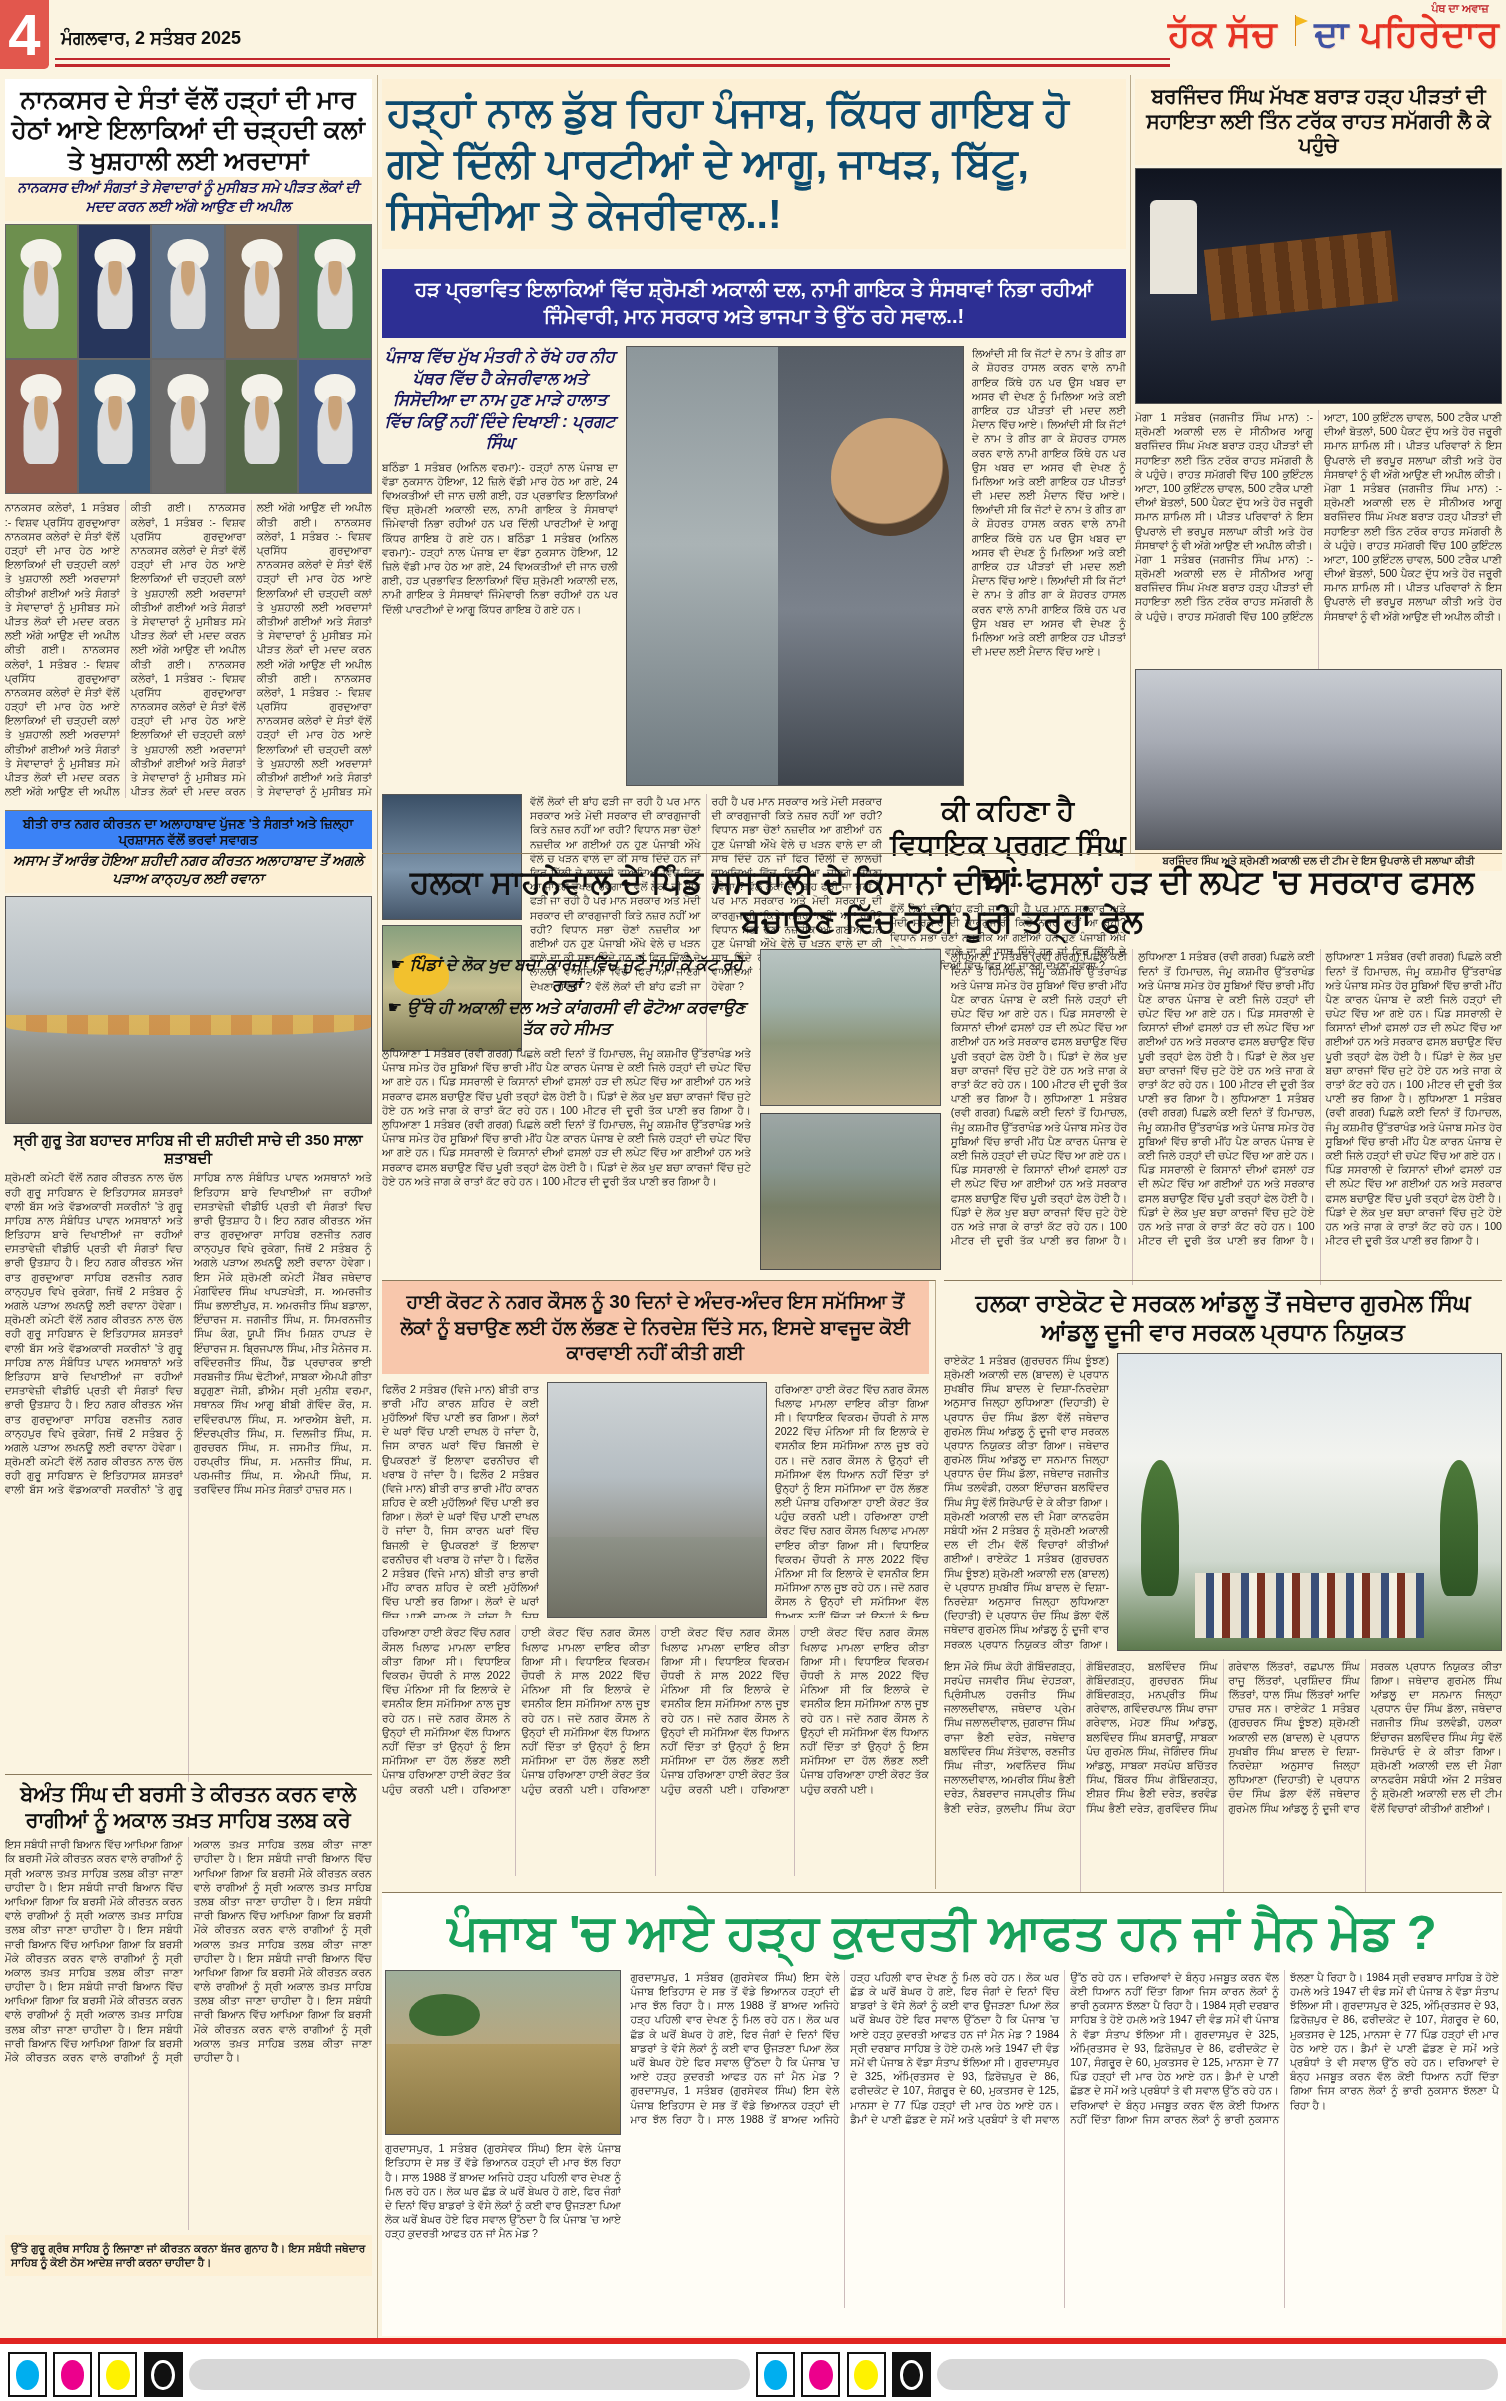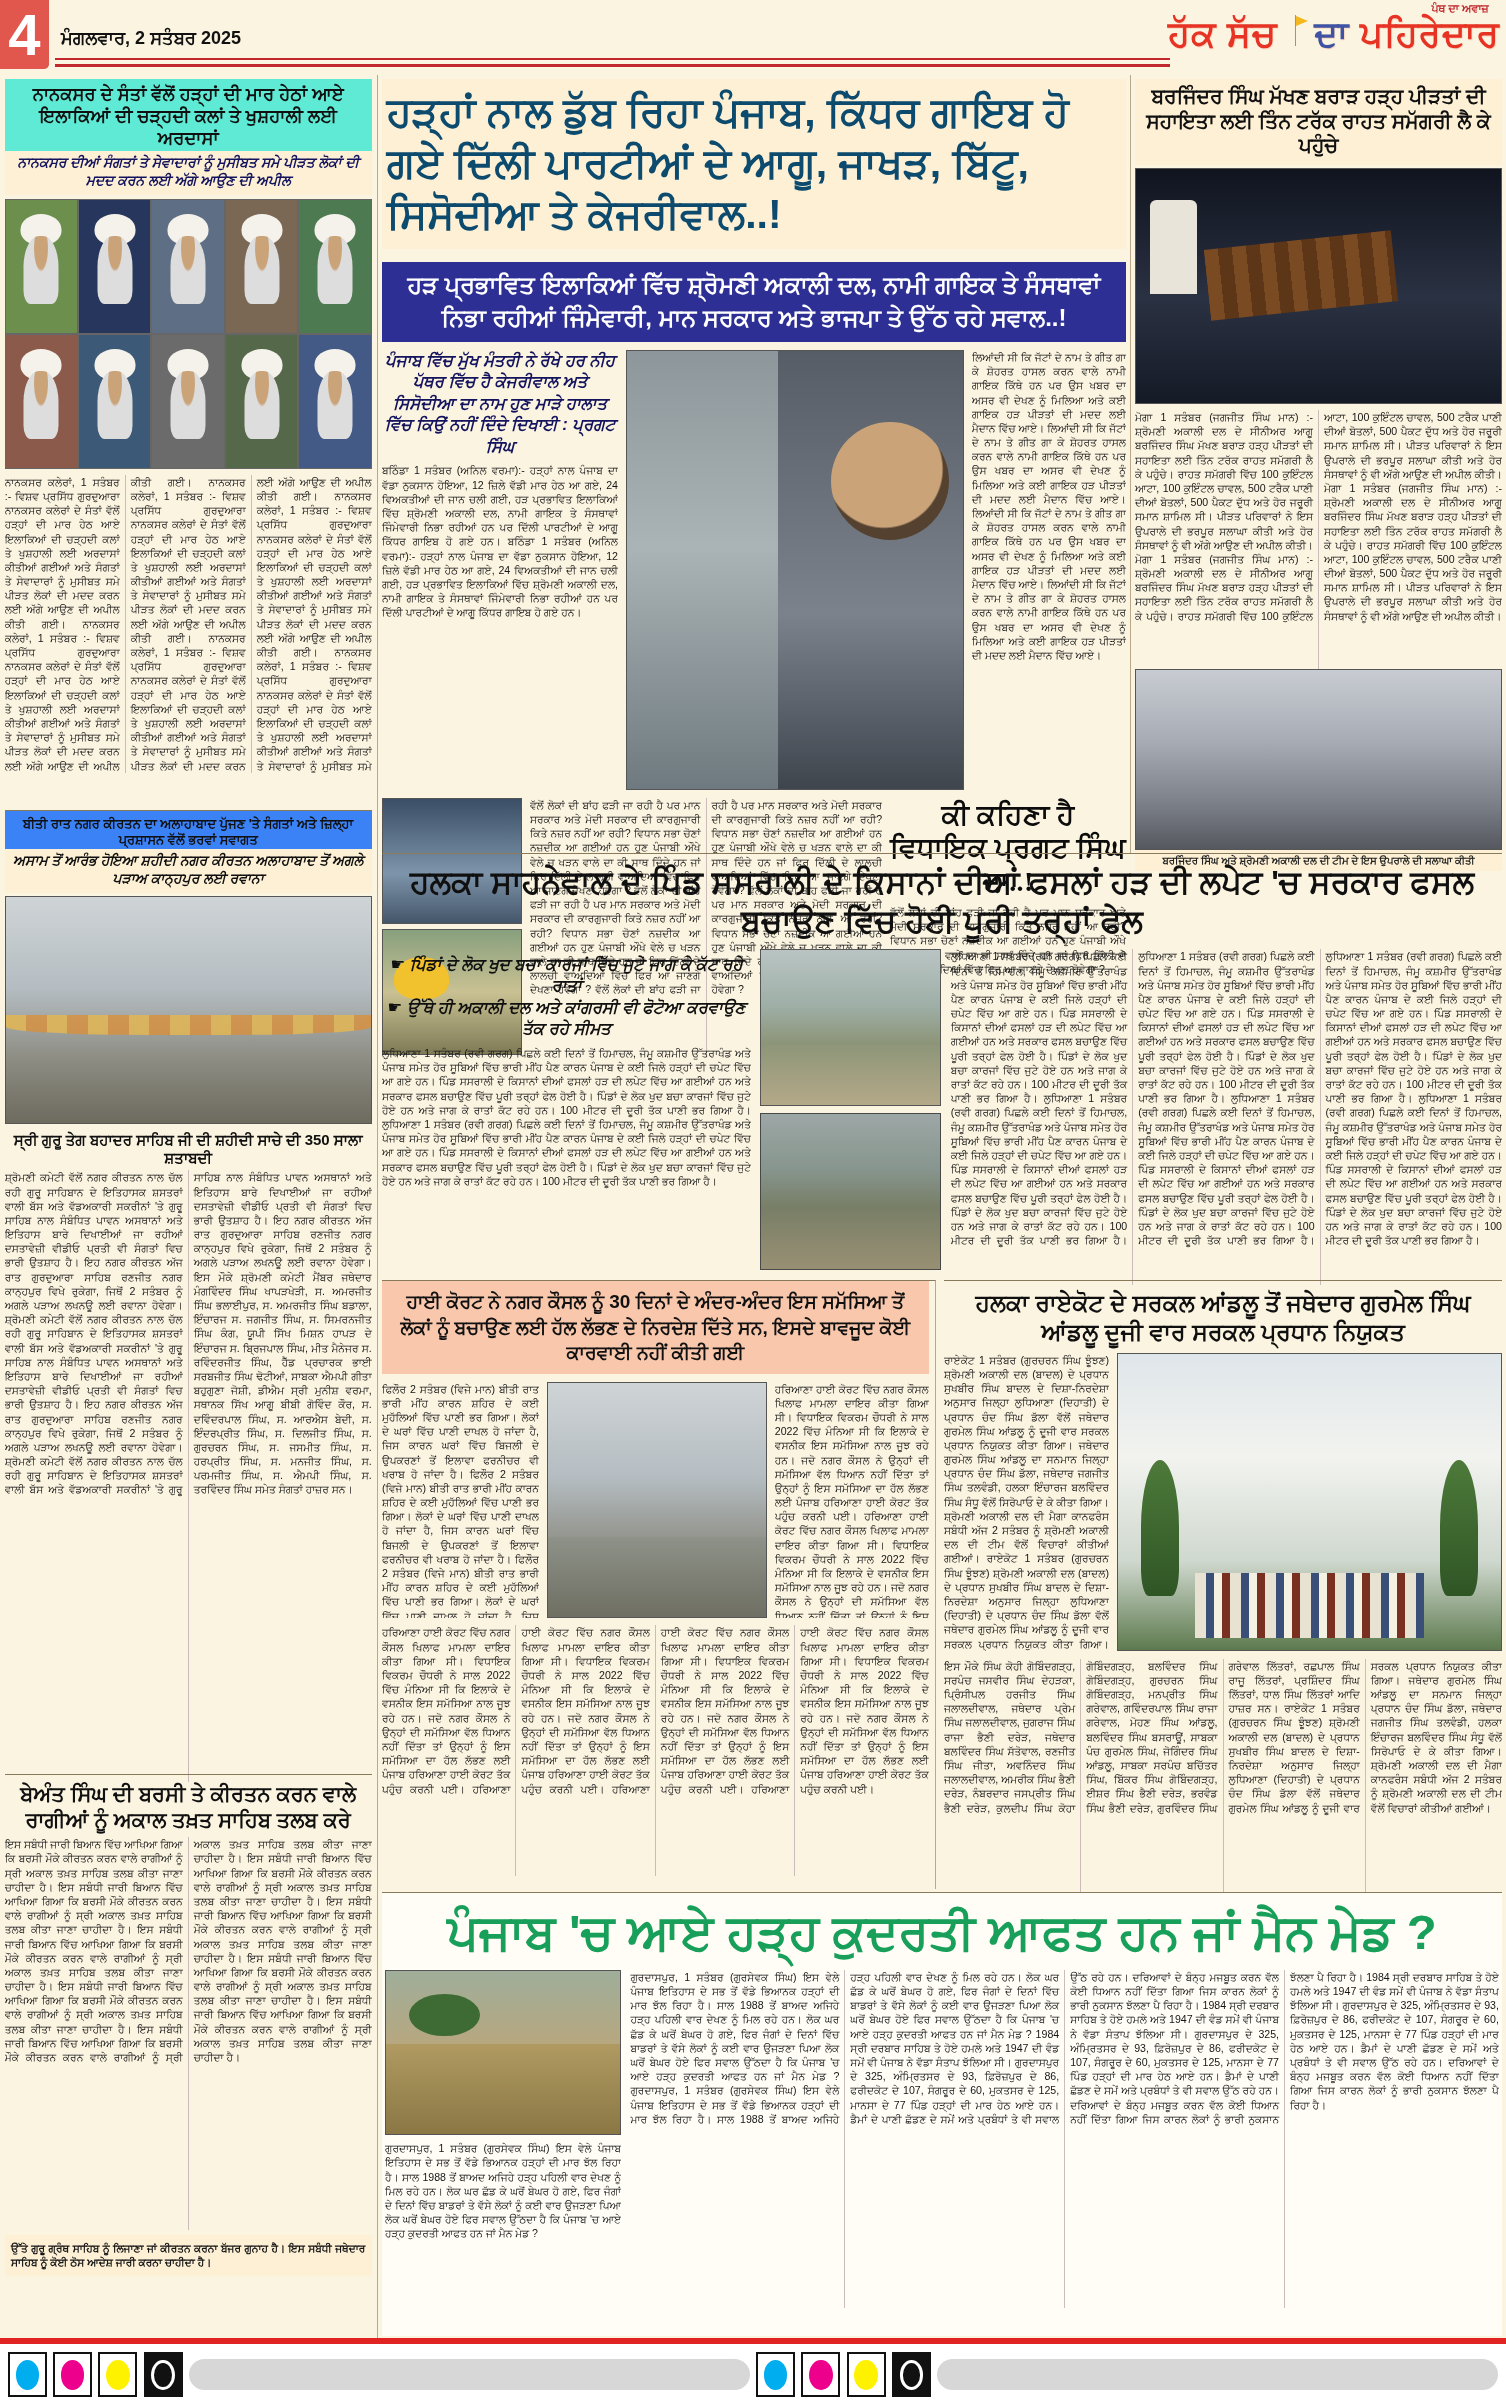--- a/index.html
+++ b/index.html
@@ -86,21 +86,21 @@
         <span class="flagicon"></span>
         <span class="blue">ਦਾ</span>
         <span>ਪਹਿਰੇਦਾਰ</span></span>
     </div>
   </div>
 
   <div class="vline" style="left:377px;"></div>
   <div class="vline" style="left:1130px;bottom:1547px;"></div>
 
   <div class="sect" style="left:4.7px;top:79px;width:367px;height:730px;">
-    <div class="hl-black" style="font-size:18px;background:#5eead4;padding:4.7px 3.1px 1.6px;">ਨਾਨਕਸਰ ਦੇ ਸੰਤਾਂ ਵੱਲੋਂ ਹੜ੍ਹਾਂ ਦੀ ਮਾਰ ਹੇਠਾਂ ਆਏ ਇਲਾਕਿਆਂ ਦੀ ਚੜ੍ਹਦੀ ਕਲਾਂ ਤੇ ਖੁਸ਼ਹਾਲੀ ਲਈ ਅਰਦਾਸਾਂ</div>
+    <div class="hl-black" style="font-size:25px;background:#ffffff;padding:4.7px 3.1px 1.6px;">ਨਾਨਕਸਰ ਦੇ ਸੰਤਾਂ ਵੱਲੋਂ ਹੜ੍ਹਾਂ ਦੀ ਮਾਰ ਹੇਠਾਂ ਆਏ ਇਲਾਕਿਆਂ ਦੀ ਚੜ੍ਹਦੀ ਕਲਾਂ ਤੇ ਖੁਸ਼ਹਾਲੀ ਲਈ ਅਰਦਾਸਾਂ</div>
     <div class="subhead" style="font-size:14px;background:#fdf0d5;padding:1.6px 4.7px 6.3px;">ਨਾਨਕਸਰ ਦੀਆਂ ਸੰਗਤਾਂ ਤੇ ਸੇਵਾਦਾਰਾਂ ਨੂੰ ਮੁਸੀਬਤ ਸਮੇ ਪੀੜਤ ਲੋਕਾਂ ਦੀ ਮਦਦ ਕਰਨ ਲਈ ਅੱਗੇ ਆਉਣ ਦੀ ਅਪੀਲ</div>
     <div class="saints" style="margin-top:3.1px;">
       <div class="saint"></div>
       <div class="saint"></div>
       <div class="saint"></div>
       <div class="saint"></div>
       <div class="saint"></div>
       <div class="saint"></div>
       <div class="saint"></div>
       <div class="saint"></div>
@@ -126,21 +126,21 @@
   <div class="sect" style="left:4.7px;top:1774px;width:367px;height:564px;border-top:1.6px solid #8a7a5c;">
     <div class="hl-black" style="font-size:21px;padding:6.3px 1.6px 4.7px;">ਬੇਅੰਤ ਸਿੰਘ ਦੀ ਬਰਸੀ ਤੇ ਕੀਰਤਨ ਕਰਨ ਵਾਲੇ ਰਾਗੀਆਂ ਨੂੰ ਅਕਾਲ ਤਖ਼ਤ ਸਾਹਿਬ ਤਲਬ ਕਰੇ</div>
     <div class="body-txt cols2" style="height:393px;overflow:hidden;">
       <span>ਇਸ ਸਬੰਧੀ ਜਾਰੀ ਬਿਆਨ ਵਿੱਚ ਆਖਿਆ ਗਿਆ ਕਿ ਬਰਸੀ ਮੌਕੇ ਕੀਰਤਨ ਕਰਨ ਵਾਲੇ ਰਾਗੀਆਂ ਨੂੰ ਸ੍ਰੀ ਅਕਾਲ ਤਖ਼ਤ ਸਾਹਿਬ ਤਲਬ ਕੀਤਾ ਜਾਣਾ ਚਾਹੀਦਾ ਹੈ। ਇਸ ਸਬੰਧੀ ਜਾਰੀ ਬਿਆਨ ਵਿੱਚ ਆਖਿਆ ਗਿਆ ਕਿ ਬਰਸੀ ਮੌਕੇ ਕੀਰਤਨ ਕਰਨ ਵਾਲੇ ਰਾਗੀਆਂ ਨੂੰ ਸ੍ਰੀ ਅਕਾਲ ਤਖ਼ਤ ਸਾਹਿਬ ਤਲਬ ਕੀਤਾ ਜਾਣਾ ਚਾਹੀਦਾ ਹੈ। ਇਸ ਸਬੰਧੀ ਜਾਰੀ ਬਿਆਨ ਵਿੱਚ ਆਖਿਆ ਗਿਆ ਕਿ ਬਰਸੀ ਮੌਕੇ ਕੀਰਤਨ ਕਰਨ ਵਾਲੇ ਰਾਗੀਆਂ ਨੂੰ ਸ੍ਰੀ ਅਕਾਲ ਤਖ਼ਤ ਸਾਹਿਬ ਤਲਬ ਕੀਤਾ ਜਾਣਾ ਚਾਹੀਦਾ ਹੈ। ਇਸ ਸਬੰਧੀ ਜਾਰੀ ਬਿਆਨ ਵਿੱਚ ਆਖਿਆ ਗਿਆ ਕਿ ਬਰਸੀ ਮੌਕੇ ਕੀਰਤਨ ਕਰਨ ਵਾਲੇ ਰਾਗੀਆਂ ਨੂੰ ਸ੍ਰੀ ਅਕਾਲ ਤਖ਼ਤ ਸਾਹਿਬ ਤਲਬ ਕੀਤਾ ਜਾਣਾ ਚਾਹੀਦਾ ਹੈ। ਇਸ ਸਬੰਧੀ ਜਾਰੀ ਬਿਆਨ ਵਿੱਚ ਆਖਿਆ ਗਿਆ ਕਿ ਬਰਸੀ ਮੌਕੇ ਕੀਰਤਨ ਕਰਨ ਵਾਲੇ ਰਾਗੀਆਂ ਨੂੰ ਸ੍ਰੀ ਅਕਾਲ ਤਖ਼ਤ ਸਾਹਿਬ ਤਲਬ ਕੀਤਾ ਜਾਣਾ ਚਾਹੀਦਾ ਹੈ। ਇਸ ਸਬੰਧੀ ਜਾਰੀ ਬਿਆਨ ਵਿੱਚ ਆਖਿਆ ਗਿਆ ਕਿ ਬਰਸੀ ਮੌਕੇ ਕੀਰਤਨ ਕਰਨ ਵਾਲੇ ਰਾਗੀਆਂ ਨੂੰ ਸ੍ਰੀ ਅਕਾਲ ਤਖ਼ਤ ਸਾਹਿਬ ਤਲਬ ਕੀਤਾ ਜਾਣਾ ਚਾਹੀਦਾ ਹੈ। ਇਸ ਸਬੰਧੀ ਜਾਰੀ ਬਿਆਨ ਵਿੱਚ ਆਖਿਆ ਗਿਆ ਕਿ ਬਰਸੀ ਮੌਕੇ ਕੀਰਤਨ ਕਰਨ ਵਾਲੇ ਰਾਗੀਆਂ ਨੂੰ ਸ੍ਰੀ ਅਕਾਲ ਤਖ਼ਤ ਸਾਹਿਬ ਤਲਬ ਕੀਤਾ ਜਾਣਾ ਚਾਹੀਦਾ ਹੈ। ਇਸ ਸਬੰਧੀ ਜਾਰੀ ਬਿਆਨ ਵਿੱਚ ਆਖਿਆ ਗਿਆ ਕਿ ਬਰਸੀ ਮੌਕੇ ਕੀਰਤਨ ਕਰਨ ਵਾਲੇ ਰਾਗੀਆਂ ਨੂੰ ਸ੍ਰੀ ਅਕਾਲ ਤਖ਼ਤ ਸਾਹਿਬ ਤਲਬ ਕੀਤਾ ਜਾਣਾ ਚਾਹੀਦਾ ਹੈ। ਇਸ ਸਬੰਧੀ ਜਾਰੀ ਬਿਆਨ ਵਿੱਚ ਆਖਿਆ ਗਿਆ ਕਿ ਬਰਸੀ ਮੌਕੇ ਕੀਰਤਨ ਕਰਨ ਵਾਲੇ ਰਾਗੀਆਂ ਨੂੰ ਸ੍ਰੀ ਅਕਾਲ ਤਖ਼ਤ ਸਾਹਿਬ ਤਲਬ ਕੀਤਾ ਜਾਣਾ ਚਾਹੀਦਾ ਹੈ।</span>
     </div>
     <div class="body-txt" style="background:#fdf0d5;padding:6.3px;margin-top:4.7px;font-weight:bold;">ਉੱਤੇ ਗੁਰੂ ਗ੍ਰੰਥ ਸਾਹਿਬ ਨੂੰ ਲਿਜਾਣਾ ਜਾਂ ਕੀਰਤਨ ਕਰਨਾ ਬੱਜਰ ਗੁਨਾਹ ਹੈ। ਇਸ ਸਬੰਧੀ ਜਥੇਦਾਰ ਸਾਹਿਬ ਨੂੰ ਕੋਈ ਠੋਸ ਆਦੇਸ਼ ਜਾਰੀ ਕਰਨਾ ਚਾਹੀਦਾ ਹੈ।</div>
   </div>
 
   <div class="sect" style="left:382px;top:79px;width:744px;height:769px;">
     <div class="hl-red" style="font-size:41px;background:#fdf0d5;padding:7.9px 4.7px;">ਹੜ੍ਹਾਂ ਨਾਲ ਡੁੱਬ ਰਿਹਾ ਪੰਜਾਬ, ਕਿੱਧਰ ਗਾਇਬ ਹੋ ਗਏ ਦਿੱਲੀ ਪਾਰਟੀਆਂ ਦੇ ਆਗੂ, ਜਾਖੜ, ਬਿੱਟੂ, ਸਿਸੋਦੀਆ ਤੇ ਕੇਜਰੀਵਾਲ..!</div>
-    <div class="deckbox" style="font-size:24px;line-height:1.35;padding:7.9px 9.4px;margin-top:13px;">ਹੜ ਪ੍ਰਭਾਵਿਤ ਇਲਾਕਿਆਂ ਵਿੱਚ ਸ਼੍ਰੋਮਣੀ ਅਕਾਲੀ ਦਲ, ਨਾਮੀ ਗਾਇਕ ਤੇ ਸੰਸਥਾਵਾਂ ਨਿਭਾ ਰਹੀਆਂ ਜਿੰਮੇਵਾਰੀ, ਮਾਨ ਸਰਕਾਰ ਅਤੇ ਭਾਜਪਾ ਤੇ ਉੱਠ ਰਹੇ ਸਵਾਲ..!</div>
+    <div class="deckbox" style="font-size:20px;line-height:1.35;padding:7.9px 9.4px;margin-top:20px;">ਹੜ ਪ੍ਰਭਾਵਿਤ ਇਲਾਕਿਆਂ ਵਿੱਚ ਸ਼੍ਰੋਮਣੀ ਅਕਾਲੀ ਦਲ, ਨਾਮੀ ਗਾਇਕ ਤੇ ਸੰਸਥਾਵਾਂ ਨਿਭਾ ਰਹੀਆਂ ਜਿੰਮੇਵਾਰੀ, ਮਾਨ ਸਰਕਾਰ ਅਤੇ ਭਾਜਪਾ ਤੇ ਉੱਠ ਰਹੇ ਸਵਾਲ..!</div>
     <div style="display:flex;gap:7.9px;margin-top:7.9px;">
       <div style="width:236px;">
         <div class="subhead" style="font-size:16.5px;">ਪੰਜਾਬ ਵਿੱਚ ਮੁੱਖ ਮੰਤਰੀ ਨੇ ਰੱਖੇ ਹਰ ਨੀਹ ਪੱਥਰ ਵਿੱਚ ਹੈ ਕੇਜਰੀਵਾਲ ਅਤੇ ਸਿਸੋਦੀਆ ਦਾ ਨਾਮ ਹੁਣ ਮਾੜੇ ਹਾਲਾਤ ਵਿੱਚ ਕਿਉਂ ਨਹੀਂ ਦਿੰਦੇ ਦਿਖਾਈ : ਪ੍ਰਗਟ ਸਿੰਘ</div>
         <div class="body-txt" style="margin-top:6.3px;height:259px;overflow:hidden;">ਬਠਿੰਡਾ 1 ਸਤੰਬਰ (ਅਨਿਲ ਵਰਮਾ):- ਹੜ੍ਹਾਂ ਨਾਲ ਪੰਜਾਬ ਦਾ ਵੱਡਾ ਨੁਕਸਾਨ ਹੋਇਆ, 12 ਜ਼ਿਲੇ ਵੱਡੀ ਮਾਰ ਹੇਠ ਆ ਗਏ, 24 ਵਿਅਕਤੀਆਂ ਦੀ ਜਾਨ ਚਲੀ ਗਈ, ਹੜ ਪ੍ਰਭਾਵਿਤ ਇਲਾਕਿਆਂ ਵਿੱਚ ਸ਼੍ਰੋਮਣੀ ਅਕਾਲੀ ਦਲ, ਨਾਮੀ ਗਾਇਕ ਤੇ ਸੰਸਥਾਵਾਂ ਜਿੰਮੇਵਾਰੀ ਨਿਭਾ ਰਹੀਆਂ ਹਨ ਪਰ ਦਿੱਲੀ ਪਾਰਟੀਆਂ ਦੇ ਆਗੂ ਕਿੱਧਰ ਗਾਇਬ ਹੋ ਗਏ ਹਨ। ਬਠਿੰਡਾ 1 ਸਤੰਬਰ (ਅਨਿਲ ਵਰਮਾ):- ਹੜ੍ਹਾਂ ਨਾਲ ਪੰਜਾਬ ਦਾ ਵੱਡਾ ਨੁਕਸਾਨ ਹੋਇਆ, 12 ਜ਼ਿਲੇ ਵੱਡੀ ਮਾਰ ਹੇਠ ਆ ਗਏ, 24 ਵਿਅਕਤੀਆਂ ਦੀ ਜਾਨ ਚਲੀ ਗਈ, ਹੜ ਪ੍ਰਭਾਵਿਤ ਇਲਾਕਿਆਂ ਵਿੱਚ ਸ਼੍ਰੋਮਣੀ ਅਕਾਲੀ ਦਲ, ਨਾਮੀ ਗਾਇਕ ਤੇ ਸੰਸਥਾਵਾਂ ਜਿੰਮੇਵਾਰੀ ਨਿਭਾ ਰਹੀਆਂ ਹਨ ਪਰ ਦਿੱਲੀ ਪਾਰਟੀਆਂ ਦੇ ਆਗੂ ਕਿੱਧਰ ਗਾਇਬ ਹੋ ਗਏ ਹਨ।</div>
       </div>
       <div class="photo ph-rain" style="width:338px;height:440px;position:relative;overflow:hidden;">
         <div style="position:absolute;right:0;top:0;width:55%;height:100%;background:linear-gradient(180deg,#565d66,#7b828c 60%,#3f454d);"></div>
         <div style="position:absolute;right:14px;top:71px;width:118px;height:118px;border-radius:50%;background:radial-gradient(circle at 45% 40%,#caa379 0 60%,#54412f 62% 100%);"></div>
       </div>
       <div style="flex:1;">

